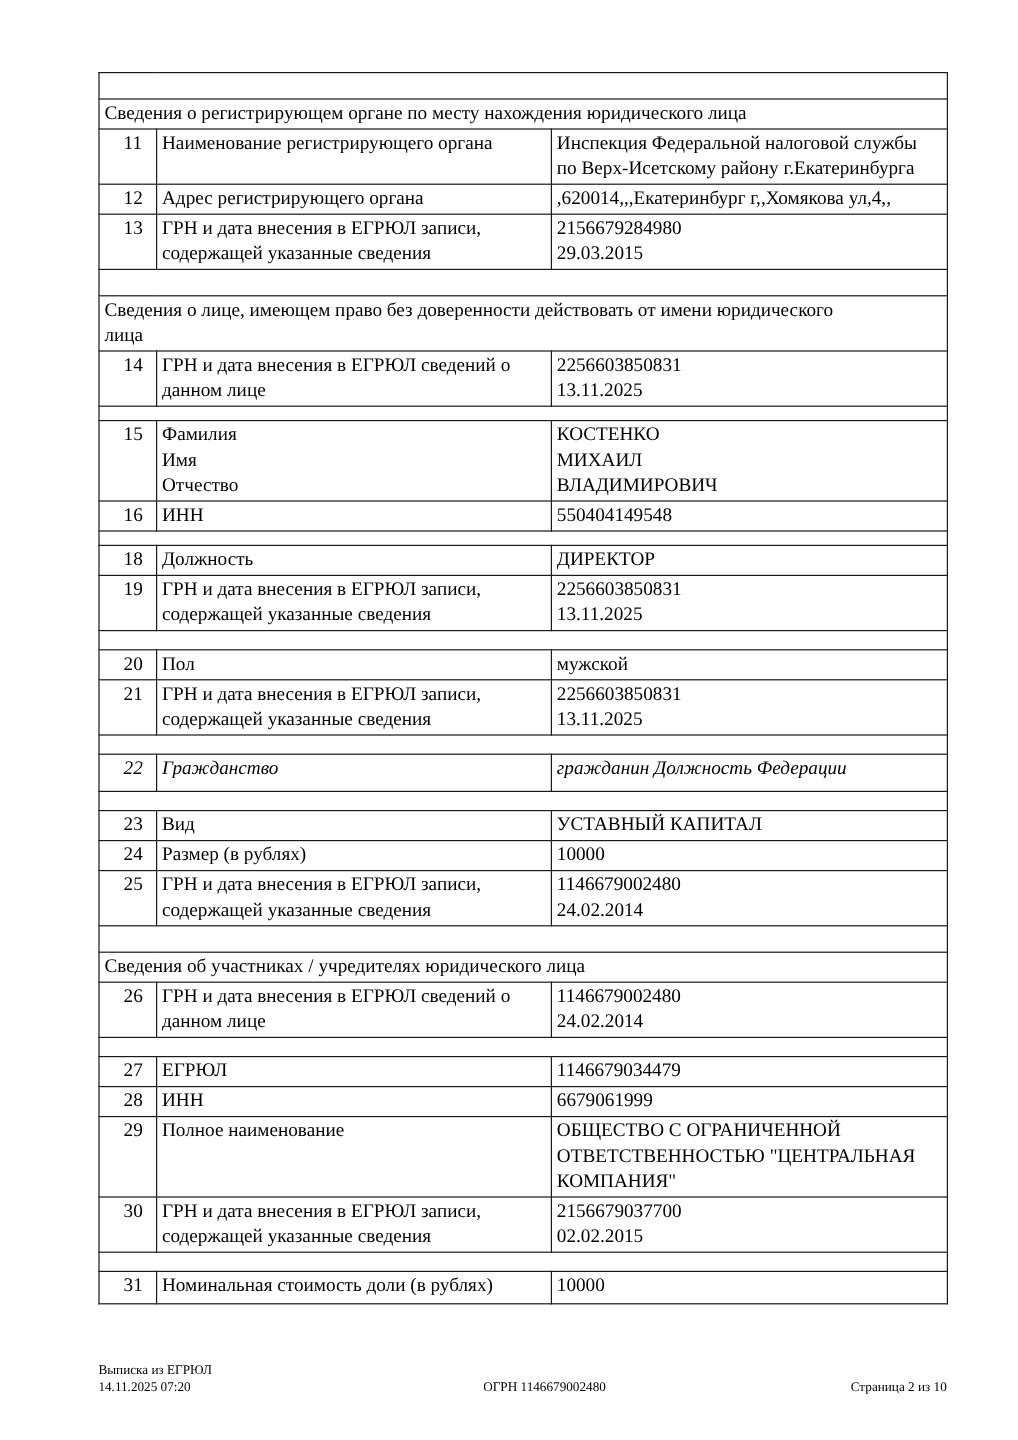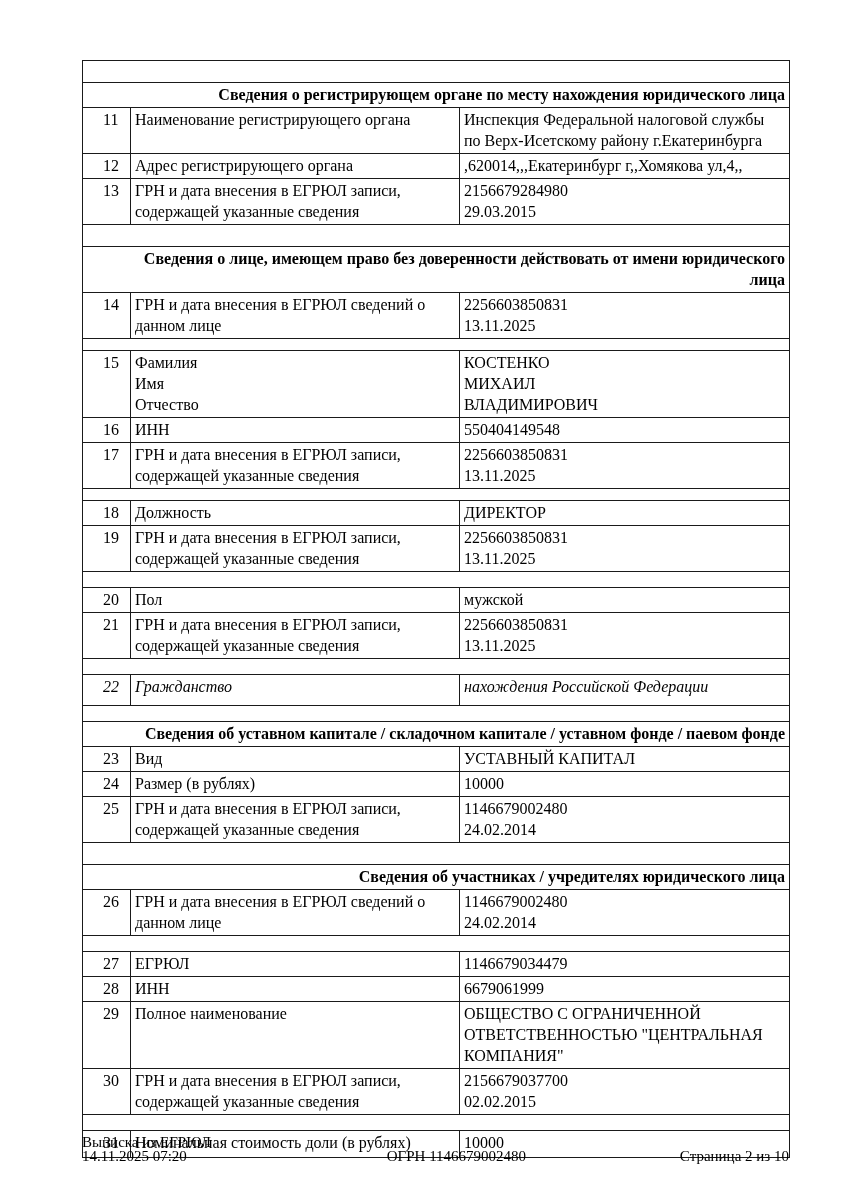--- a/index.html
+++ b/index.html
@@ -25,37 +25,37 @@
     line-height: 21px;
     padding: 1px 4px 2px 4px;
     white-space: pre-line;
     overflow: hidden;
   }
   .doc-table td.num {
     text-align: right;
     padding: 1px 20px;
   }
   .doc-table td.sec-hdr {
-    font-weight: bold;
-    text-align: right;
+    font-weight: normal;
+    text-align: left;
     white-space: pre-line;
   }
   tr.sep-lg td { height: 22px; padding: 0; }
   tr.sep-md td { height: 16px; padding: 0; }
   tr.sep-sm td { height: 12px; padding: 0; }
   tr.pad-bottom td { padding-bottom: 8px; font-style: italic; }
   tr.pad-bottom-sm td { padding-bottom: 4px; }
   .footer {
     position: absolute;
     left: 82px; top: 1136px;
     width: 707px;
     display: flex;
     justify-content: space-between;
     align-items: flex-end;
-    font-size: 15px;
+    font-size: 11px;
     line-height: 13.5px;
   }
   .footer .left  { text-align: left; }
   .footer .center { text-align: center; padding-left: 22px; }
   .footer .right { text-align: center; }
 </style>
 </head>
 <body>
 
 <table class="doc-table">
@@ -118,27 +118,20 @@
 Отчество</td>
       <td>КОСТЕНКО
 МИХАИЛ
 ВЛАДИМИРОВИЧ</td>
     </tr>
     <tr>
       <td class="num">16</td>
       <td>ИНН</td>
       <td>550404149548</td>
     </tr>
-    <tr>
-      <td class="num">17</td>
-      <td>ГРН и дата внесения в ЕГРЮЛ записи,
-содержащей указанные сведения</td>
-      <td>2256603850831
-13.11.2025</td>
-    </tr>
 
     <tr class="sep-sm">
         <td colspan="3"></td>
       </tr>
 
     <tr>
       <td class="num">18</td>
       <td>Должность</td>
       <td>ДИРЕКТОР</td>
     </tr>
@@ -167,30 +160,27 @@
 13.11.2025</td>
     </tr>
 
     <tr class="sep-md">
         <td colspan="3"></td>
       </tr>
 
     <tr class="pad-bottom">
       <td class="num">22</td>
       <td>Гражданство</td>
-      <td>нахождения Российской Федерации</td>
-    </tr>
-
-    <tr class="sep-md">
-        <td colspan="3"></td>
-      </tr>
-
-    <tr>
-      <td colspan="3" class="sec-hdr">Сведения об уставном капитале / складочном капитале / уставном фонде / паевом фонде</td>
-    </tr>
+      <td>гражданин Должность Федерации</td>
+    </tr>
+
+    <tr class="sep-md">
+        <td colspan="3"></td>
+      </tr>
+
     <tr>
       <td class="num">23</td>
       <td>Вид</td>
       <td>УСТАВНЫЙ КАПИТАЛ</td>
     </tr>
     <tr>
       <td class="num">24</td>
       <td>Размер (в рублях)</td>
       <td>10000</td>
     </tr>

